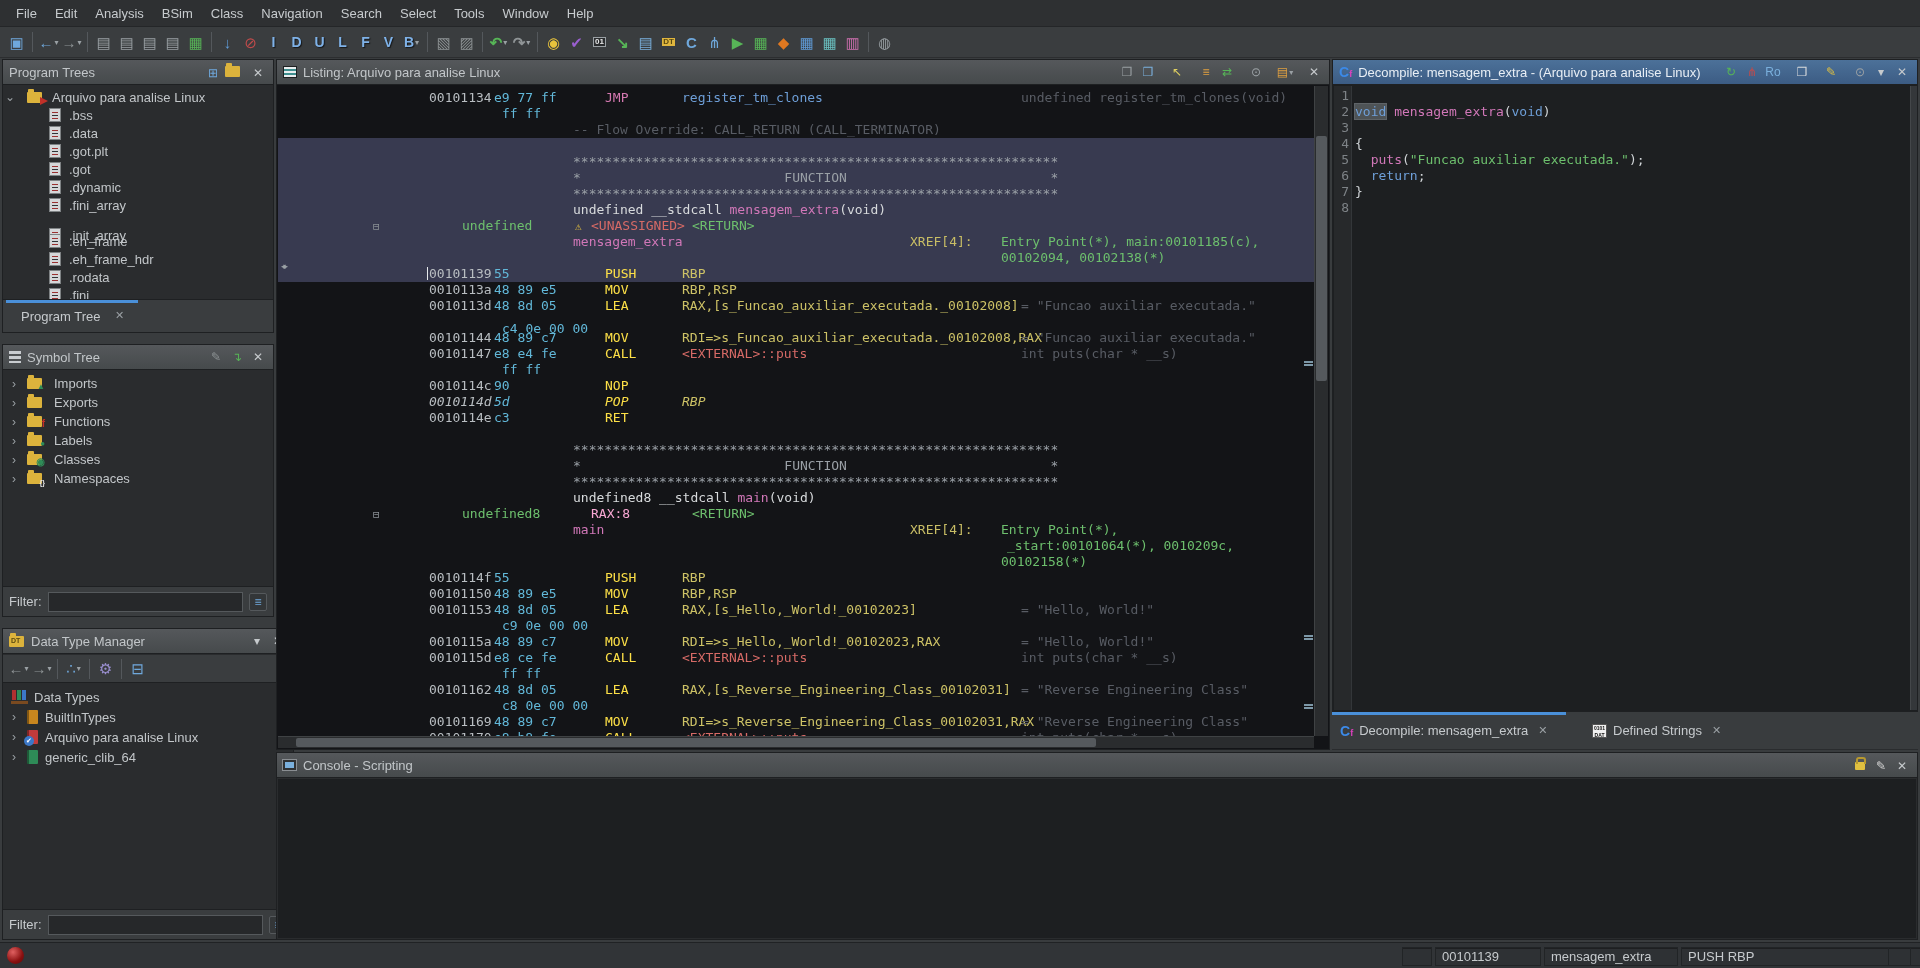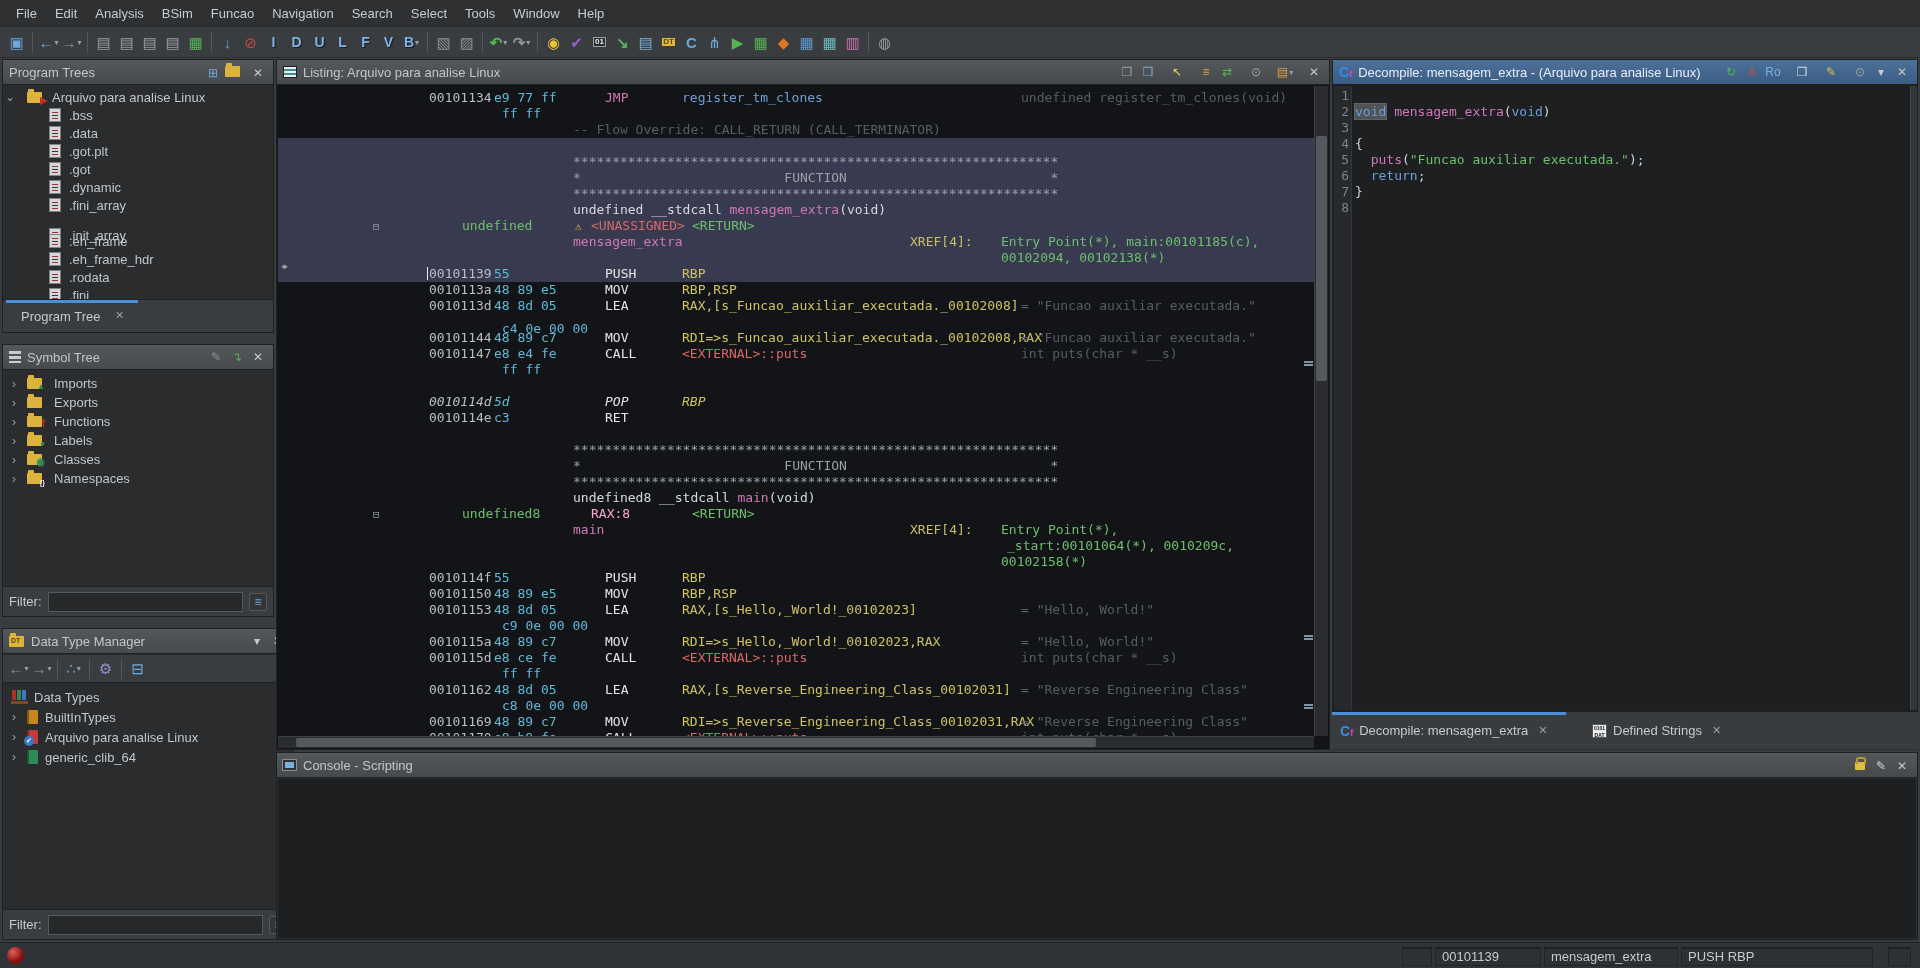--- a/index.html
+++ b/index.html
@@ -51,21 +51,21 @@
 .pttab .bluebar{position:absolute;left:3px;top:0;width:132px;height:3px;background:#4a90d9}
 .pttab .tlabel{position:absolute;left:18px;top:9px;font-size:13px;color:#c6cacd}
 .pttab .tx{position:absolute;left:112px;top:9px;font-size:11px;color:#9aa0a4}
 
 
 .lcontent{position:absolute;left:1px;top:26px;right:15px;bottom:13px;background:#131417;overflow:hidden}
 .lrow{position:absolute;left:0;width:1200px;height:16px;font-family:"DejaVu Sans Mono",monospace;font-size:13px;line-height:16px;white-space:pre}
 .lrow.hl{background:#383a50}
 .seg{position:absolute;top:0}
 .lcur{position:absolute;left:149px;top:1px;width:1px;height:13px;background:#e6e9ec}
-.k-a{color:#b9bec2}.k-b{color:#62b8d9}.k-m{color:#e5e5e5}.k-mf{color:#d478b0}
+.k-a{color:#b9bec2}.k-b{color:#62b8d9}.k-m{color:#fde047}.k-mf{color:#d478b0}
 .k-l{color:#6e9fd8}.k-r{color:#cdc266}.k-e{color:#d66a66}.k-c{color:#585c64}
 .k-g{color:#6dbf6d}.k-mg{color:#d177b8}.k-s{color:#9aa0a6}.k-x{color:#c8bd65}
 .k-w{color:#e8c33c;font-size:11px}.k-t{color:#f9a8d4}.k-p{color:#d7dadc}.k-f{color:#8b9095;font-size:11px}
 .vscroll{position:absolute;right:1px;top:26px;bottom:13px;width:14px;background:#2a2c2e;border-left:1px solid #3f4244}
 .vthumb{position:absolute;left:1px;right:1px;background:#55595d;border-radius:2px}
 .hscroll{position:absolute;left:1px;right:15px;bottom:1px;height:12px;background:#2a2c2e;border-top:1px solid #3f4244}
 .hthumb{position:absolute;top:1px;bottom:1px;background:#55595d;border-radius:2px}
 .cyanmark{position:absolute;width:9px;height:5px;border-top:2px solid #7d98a8;border-bottom:2px solid #7d98a8}
 .striplogo{width:14px;height:12px;background:repeating-linear-gradient(#eaeef0 0 2px,#3f8f8f 2px 4px);border:1px solid #1e2022;margin-right:6px}
 
@@ -104,21 +104,21 @@
 </head>
 <body>
 
 <div class="app">
 
   <div class="menubar" id="menubar">
       <div class="mitem">File</div>
       <div class="mitem">Edit</div>
       <div class="mitem">Analysis</div>
       <div class="mitem">BSim</div>
-      <div class="mitem">Funcao</div>
+      <div class="mitem">Class</div>
       <div class="mitem">Navigation</div>
       <div class="mitem">Search</div>
       <div class="mitem">Select</div>
       <div class="mitem">Tools</div>
       <div class="mitem">Window</div>
       <div class="mitem">Help</div>
     </div>
   <div class="toolbar" id="main-toolbar">
       <span class="ticon">
         <span class="g" style="color: rgb(111, 168, 220);">▣</span>
@@ -478,20 +478,21 @@
         <div class="lrow hl" style="top: 132px;"><span class="seg" style="left: 95px;"><span class="k-f">⊟</span></span><span class="seg" style="left: 184px;"><span class="k-g">undefined</span></span><span class="seg" style="left: 297px;"><span class="k-w">⚠</span></span><span class="seg" style="left: 313px;"><span class="k-e">&lt;UNASSIGNED&gt;</span></span><span class="seg" style="left: 414px;"><span class="k-g">&lt;RETURN&gt;</span></span></div>
         <div class="lrow hl" style="top: 148px;"><span class="seg" style="left: 295px;"><span class="k-mg">mensagem_extra</span></span><span class="seg" style="left: 632px;"><span class="k-x">XREF[4]:</span></span><span class="seg" style="left: 723px;"><span class="k-g">Entry Point(*), main:00101185(c),</span></span></div>
         <div class="lrow hl" style="top: 164px;"><span class="seg" style="left: 723px;"><span class="k-g">00102094, 00102138(*)</span></span></div>
         <div class="lrow hl" style="top: 180px;"><span class="lcur"></span><span class="seg" style="left: 151px;"><span class="k-a">00101139</span></span><span class="seg" style="left: 216px;"><span class="k-b">55</span></span><span class="seg" style="left: 327px;"><span class="k-m">PUSH</span></span><span class="seg" style="left: 404px;"><span class="k-r">RBP</span></span></div>
         <div class="lrow" style="top: 196px;"><span class="seg" style="left: 151px;"><span class="k-a">0010113a</span></span><span class="seg" style="left: 216px;"><span class="k-b">48 89 e5</span></span><span class="seg" style="left: 327px;"><span class="k-m">MOV</span></span><span class="seg" style="left: 404px;"><span class="k-r">RBP,RSP</span></span></div>
         <div class="lrow" style="top: 212px;"><span class="seg" style="left: 151px;"><span class="k-a">0010113d</span></span><span class="seg" style="left: 216px;"><span class="k-b">48 8d 05</span></span><span class="seg" style="left: 327px;"><span class="k-m">LEA</span></span><span class="seg" style="left: 404px;"><span class="k-r">RAX,[s_Funcao_auxiliar_executada._00102008]</span></span><span class="seg" style="left: 743px;"><span class="k-c">= "Funcao auxiliar executada."</span></span></div>
         <div class="lrow" style="top: 228px; margin-top: 7px;"><span class="seg" style="left: 224px;"><span class="k-b">c4 0e 00 00</span></span></div>
         <div class="lrow" style="top: 244px;"><span class="seg" style="left: 151px;"><span class="k-a">00101144</span></span><span class="seg" style="left: 216px;"><span class="k-b">48 89 c7</span></span><span class="seg" style="left: 327px;"><span class="k-m">MOV</span></span><span class="seg" style="left: 404px;"><span class="k-r">RDI=&gt;s_Funcao_auxiliar_executada._00102008,RAX</span></span><span class="seg" style="left: 743px;"><span class="k-c">= "Funcao auxiliar executada."</span></span></div>
         <div class="lrow" style="top: 260px;"><span class="seg" style="left: 151px;"><span class="k-a">00101147</span></span><span class="seg" style="left: 216px;"><span class="k-b">e8 e4 fe</span></span><span class="seg" style="left: 327px;"><span class="k-m">CALL</span></span><span class="seg" style="left: 404px;"><span class="k-e">&lt;EXTERNAL&gt;::puts</span></span><span class="seg" style="left: 743px;"><span class="k-c">int puts(char * __s)</span></span></div>
         <div class="lrow" style="top: 276px;"><span class="seg" style="left: 224px;"><span class="k-b">ff ff</span></span></div>
+        <div class="lrow" style="top: 292px;"><span class="seg" style="left: 151px;"><span class="k-a">0010114c</span></span><span class="seg" style="left: 216px;"><span class="k-b">90</span></span><span class="seg" style="left: 327px;"><span class="k-m">NOP</span></span></div>
         <div class="lrow" style="top: 308px; font-style: italic;"><span class="seg" style="left: 151px;"><span class="k-a">0010114d</span></span><span class="seg" style="left: 216px;"><span class="k-b">5d</span></span><span class="seg" style="left: 327px;"><span class="k-m">POP</span></span><span class="seg" style="left: 404px;"><span class="k-r">RBP</span></span></div>
         <div class="lrow" style="top: 324px;"><span class="seg" style="left: 151px;"><span class="k-a">0010114e</span></span><span class="seg" style="left: 216px;"><span class="k-b">c3</span></span><span class="seg" style="left: 327px;"><span class="k-m">RET</span></span></div>
         <div class="lrow" style="top: 340px;"></div>
         <div class="lrow" style="top: 356px;"><span class="seg" style="left: 295px;"><span class="k-s">**************************************************************</span></span></div>
         <div class="lrow" style="top: 372px;"><span class="seg" style="left: 295px;"><span class="k-s">*                          FUNCTION                          *</span></span></div>
         <div class="lrow" style="top: 388px;"><span class="seg" style="left: 295px;"><span class="k-s">**************************************************************</span></span></div>
         <div class="lrow" style="top: 404px;"><span class="seg" style="left: 295px;"><span class="k-p">undefined8 __stdcall </span><span class="k-mg">main</span><span class="k-p">(void)</span></span></div>
         <div class="lrow" style="top: 420px;"><span class="seg" style="left: 95px;"><span class="k-f">⊟</span></span><span class="seg" style="left: 184px;"><span class="k-g">undefined8</span></span><span class="seg" style="left: 313px;"><span class="k-t">RAX:8</span></span><span class="seg" style="left: 414px;"><span class="k-g">&lt;RETURN&gt;</span></span></div>
         <div class="lrow" style="top: 436px;"><span class="seg" style="left: 295px;"><span class="k-mg">main</span></span><span class="seg" style="left: 632px;"><span class="k-x">XREF[4]:</span></span><span class="seg" style="left: 723px;"><span class="k-g">Entry Point(*),</span></span></div>
         <div class="lrow" style="top: 452px;"><span class="seg" style="left: 729px;"><span class="k-g">_start:00101064(*), 0010209c,</span></span></div>
@@ -585,17 +586,17 @@
           </span></span>
     </div>
     <div class="cbody"></div>
   </div>
 
   <div class="statusbar" id="statusbar">
     <span class="orb"></span>
   <span class="scell" style="left: 1402px; width: 30px;"></span>
       <span class="scell" style="left: 1435px; width: 106px;">00101139</span>
       <span class="scell" style="left: 1544px; width: 134px;">mensagem_extra</span>
-      <span class="scell" style="left: 1681px; width: 192px;">PUSH RBP</span>
+      <span class="scell" style="left: 1681px; width: 240px;">PUSH RBP</span>
       <span class="scell" style="left: 1888px; width: 23px;"></span>
     </div>
 
 </div>
 
 </body></html>

